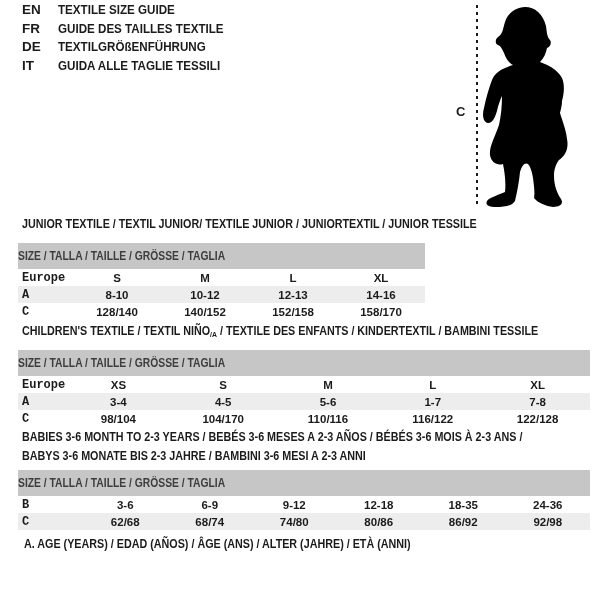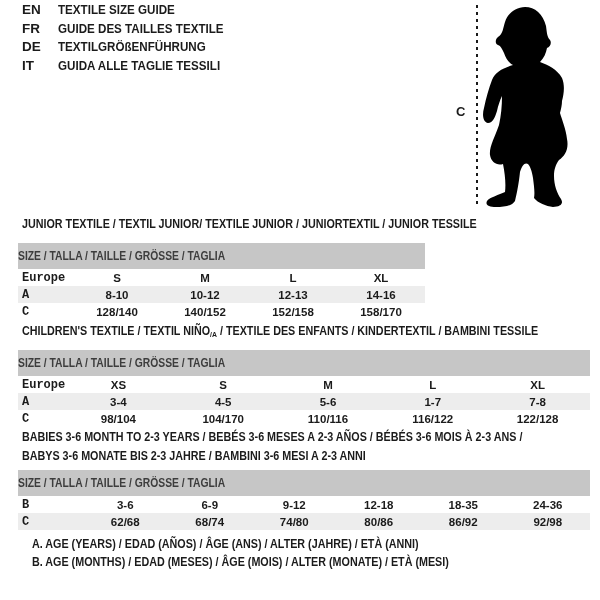--- a/index.html
+++ b/index.html
@@ -36,21 +36,21 @@
   table { border-collapse:collapse; table-layout:fixed; }
   th.size-bar {
     background:#c6c6c6; height:26px; text-align:left;
     font-size:12px; color:#3d3d3d; font-weight:bold;
   }
   td { height:17px; font-size:11.5px; text-align:center; font-weight:bold; }
   td.rl { text-align:left; padding-left:4px; font-size:12px;font-family:Liberation Mono, monospace; }
   tr.shade td { background:#ededed; }
 
   
-  .footnotes { top:536px; left:32px; }
+  .footnotes { top:536px; left:24px; }
   .foot { font-size:12.5px; line-height:17.5px; }
 </style>
 </head>
 <body>
 
 <div class="abs lang-list">
   <div class="lang-row">
     <span class="lang-code">EN</span>
     <span class="cond">TEXTILE SIZE GUIDE</span>
   </div>
@@ -208,14 +208,13 @@
     <td>74/80</td>
     <td>80/86</td>
     <td>86/92</td>
     <td>92/98</td>
   </tr>
 </tbody>
   </table>
 
 <div class="abs footnotes">
   <div class="foot"><span class="cond">A. AGE (YEARS) / EDAD (AÑOS) / ÂGE (ANS) / ALTER (JAHRE) / ETÀ (ANNI)</span></div>
-  <div class="foot"><span class="cond">B. AGE (MONTHS) / EDAD (MESES) / ÂGE (MOIS) / ALTER (MONATE) / ETÀ (MESI)</span></div>
 </div>
 
 </body></html>

